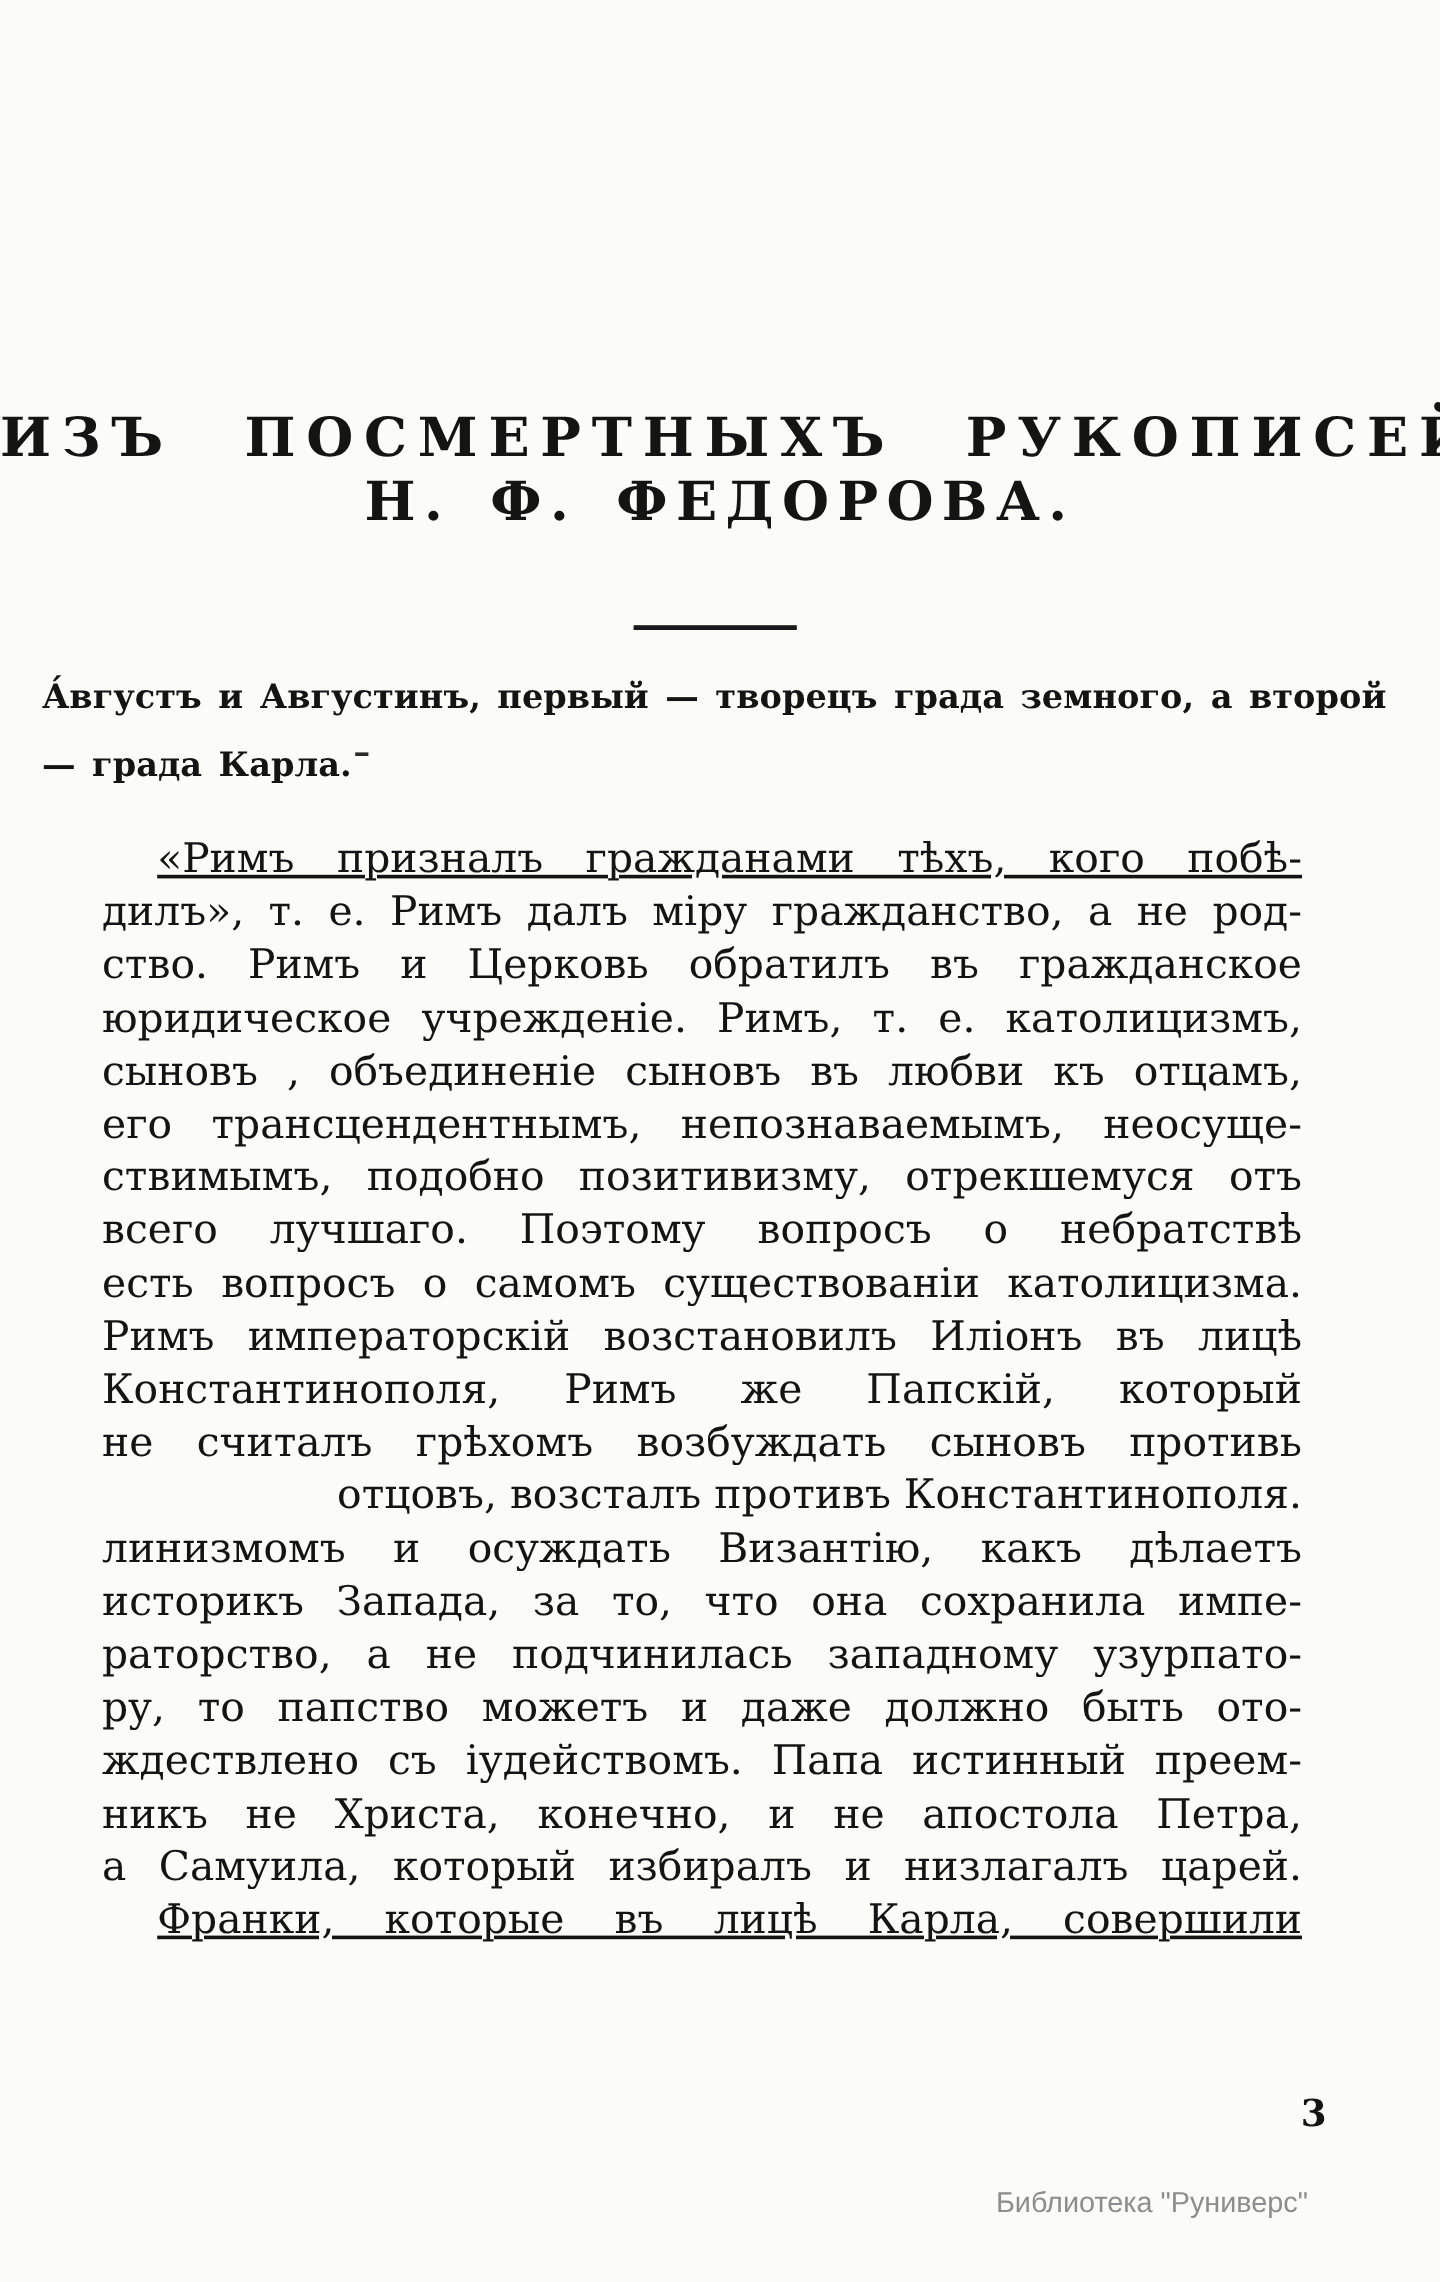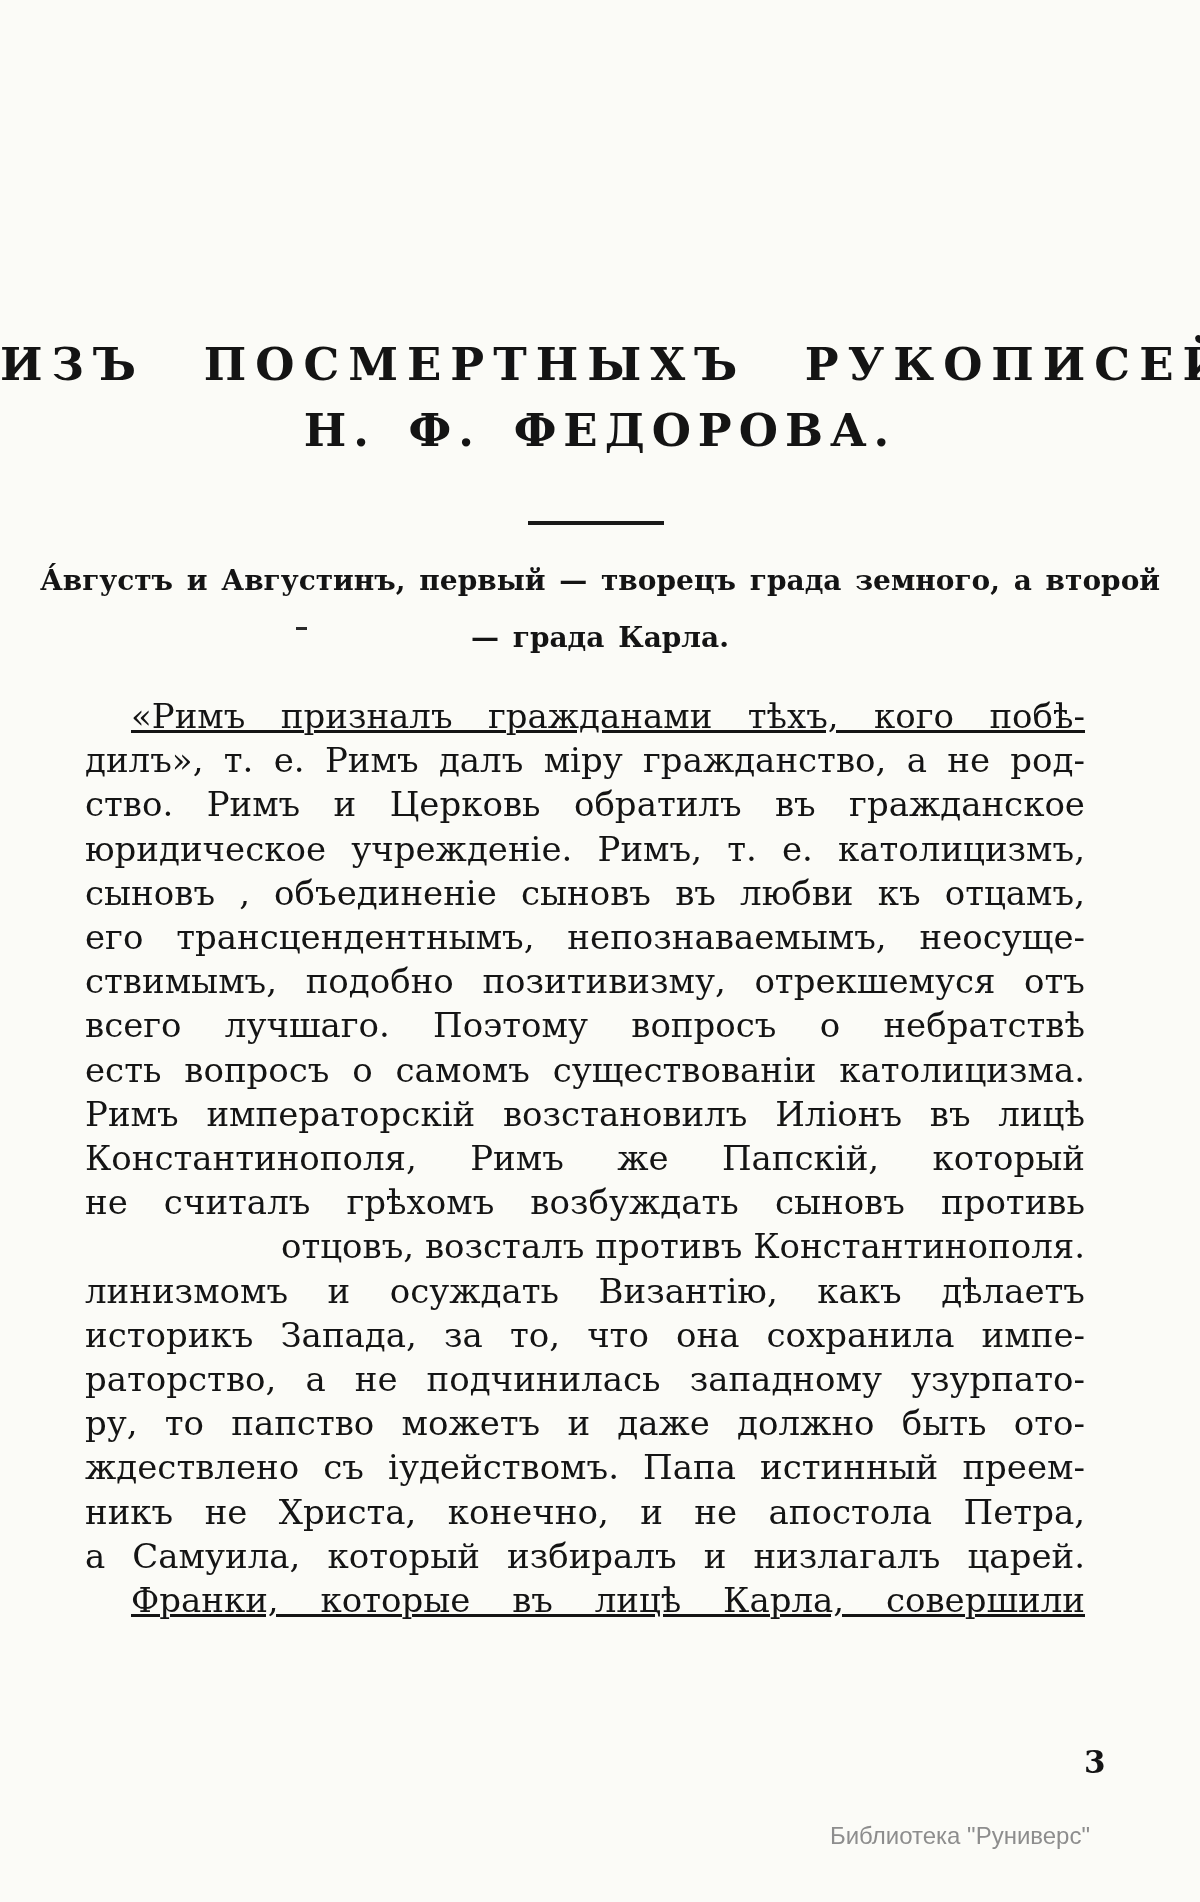--- a/index.html
+++ b/index.html
@@ -20,41 +20,40 @@
     text-align: center;
   }
   .title-line1 {
     font-size: 45px;
     font-weight: 700;
     letter-spacing: 9px;
     word-spacing: 34px;
     white-space: nowrap;
   }
   .title-line2 {
-    margin-top: 13px;
     font-size: 45px;
     font-weight: 700;
     letter-spacing: 7px;
     word-spacing: 10px;
     white-space: nowrap;
   }
   .title-rule {
     position: absolute;
     top: 521px;
     left: 528px;
     width: 136px;
     height: 4px;
     background: #191919;
   }
   .subtitle-block {
     position: absolute;
     top: 552px;
     left: 35px;
     width: 1130px;
-    text-align: center;
+    text-align: left;
     font-size: 28px;
     font-weight: 700;
     line-height: 57px;
     word-spacing: 4px;
   }
   .stray-dash {
     position: absolute;
     top: 627px;
     left: 296px;
     width: 11px;

